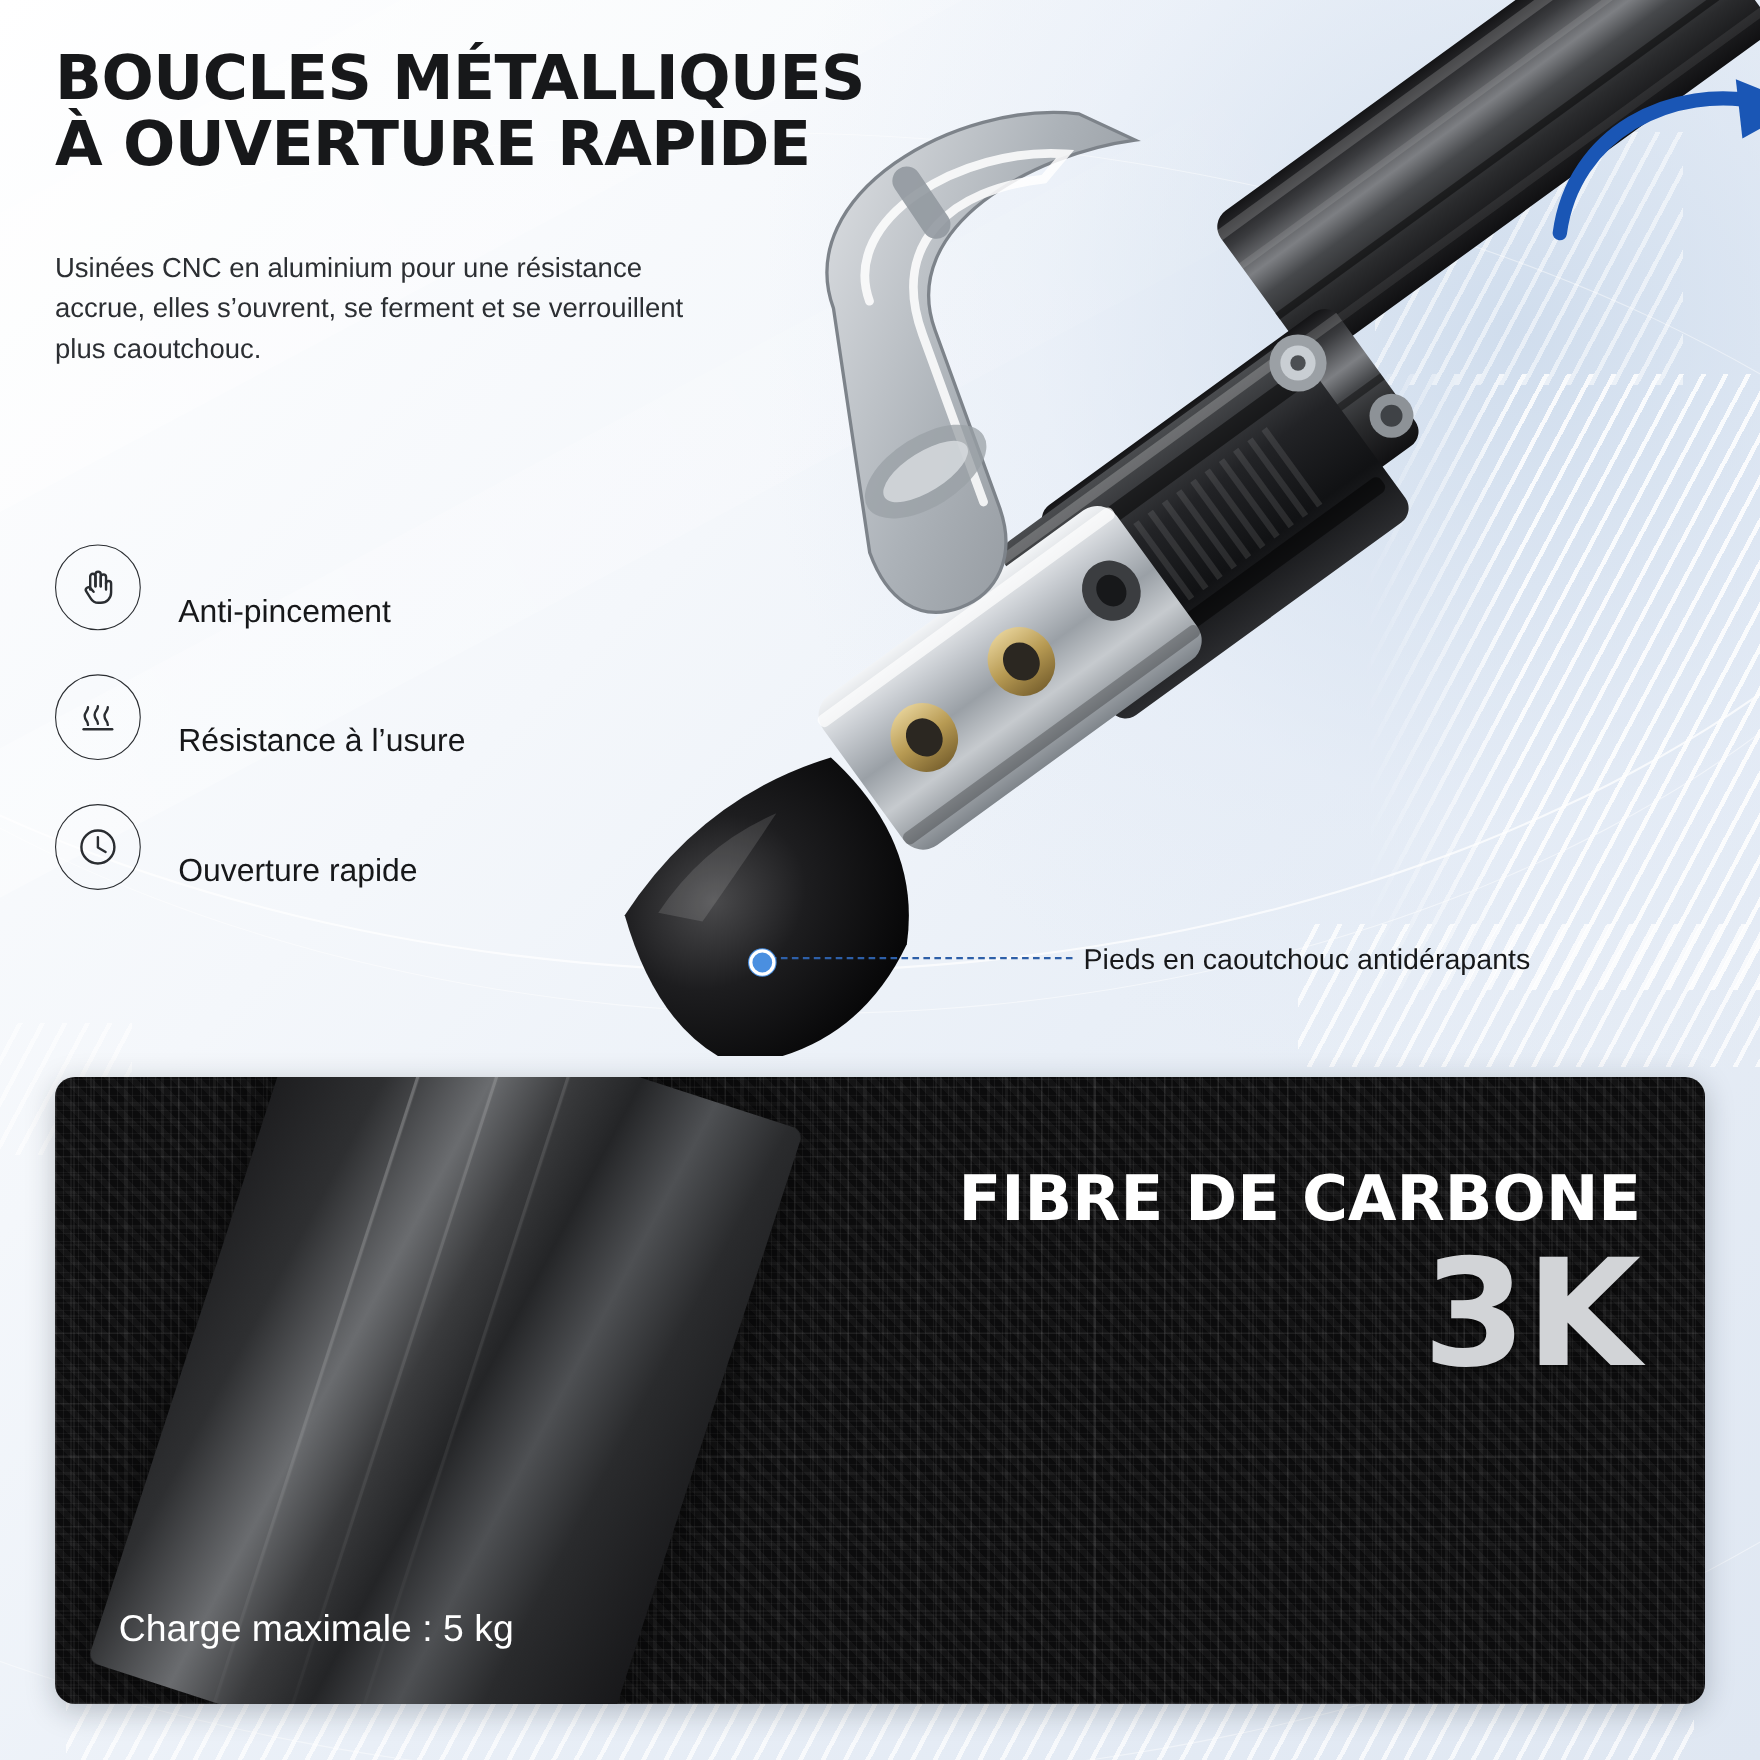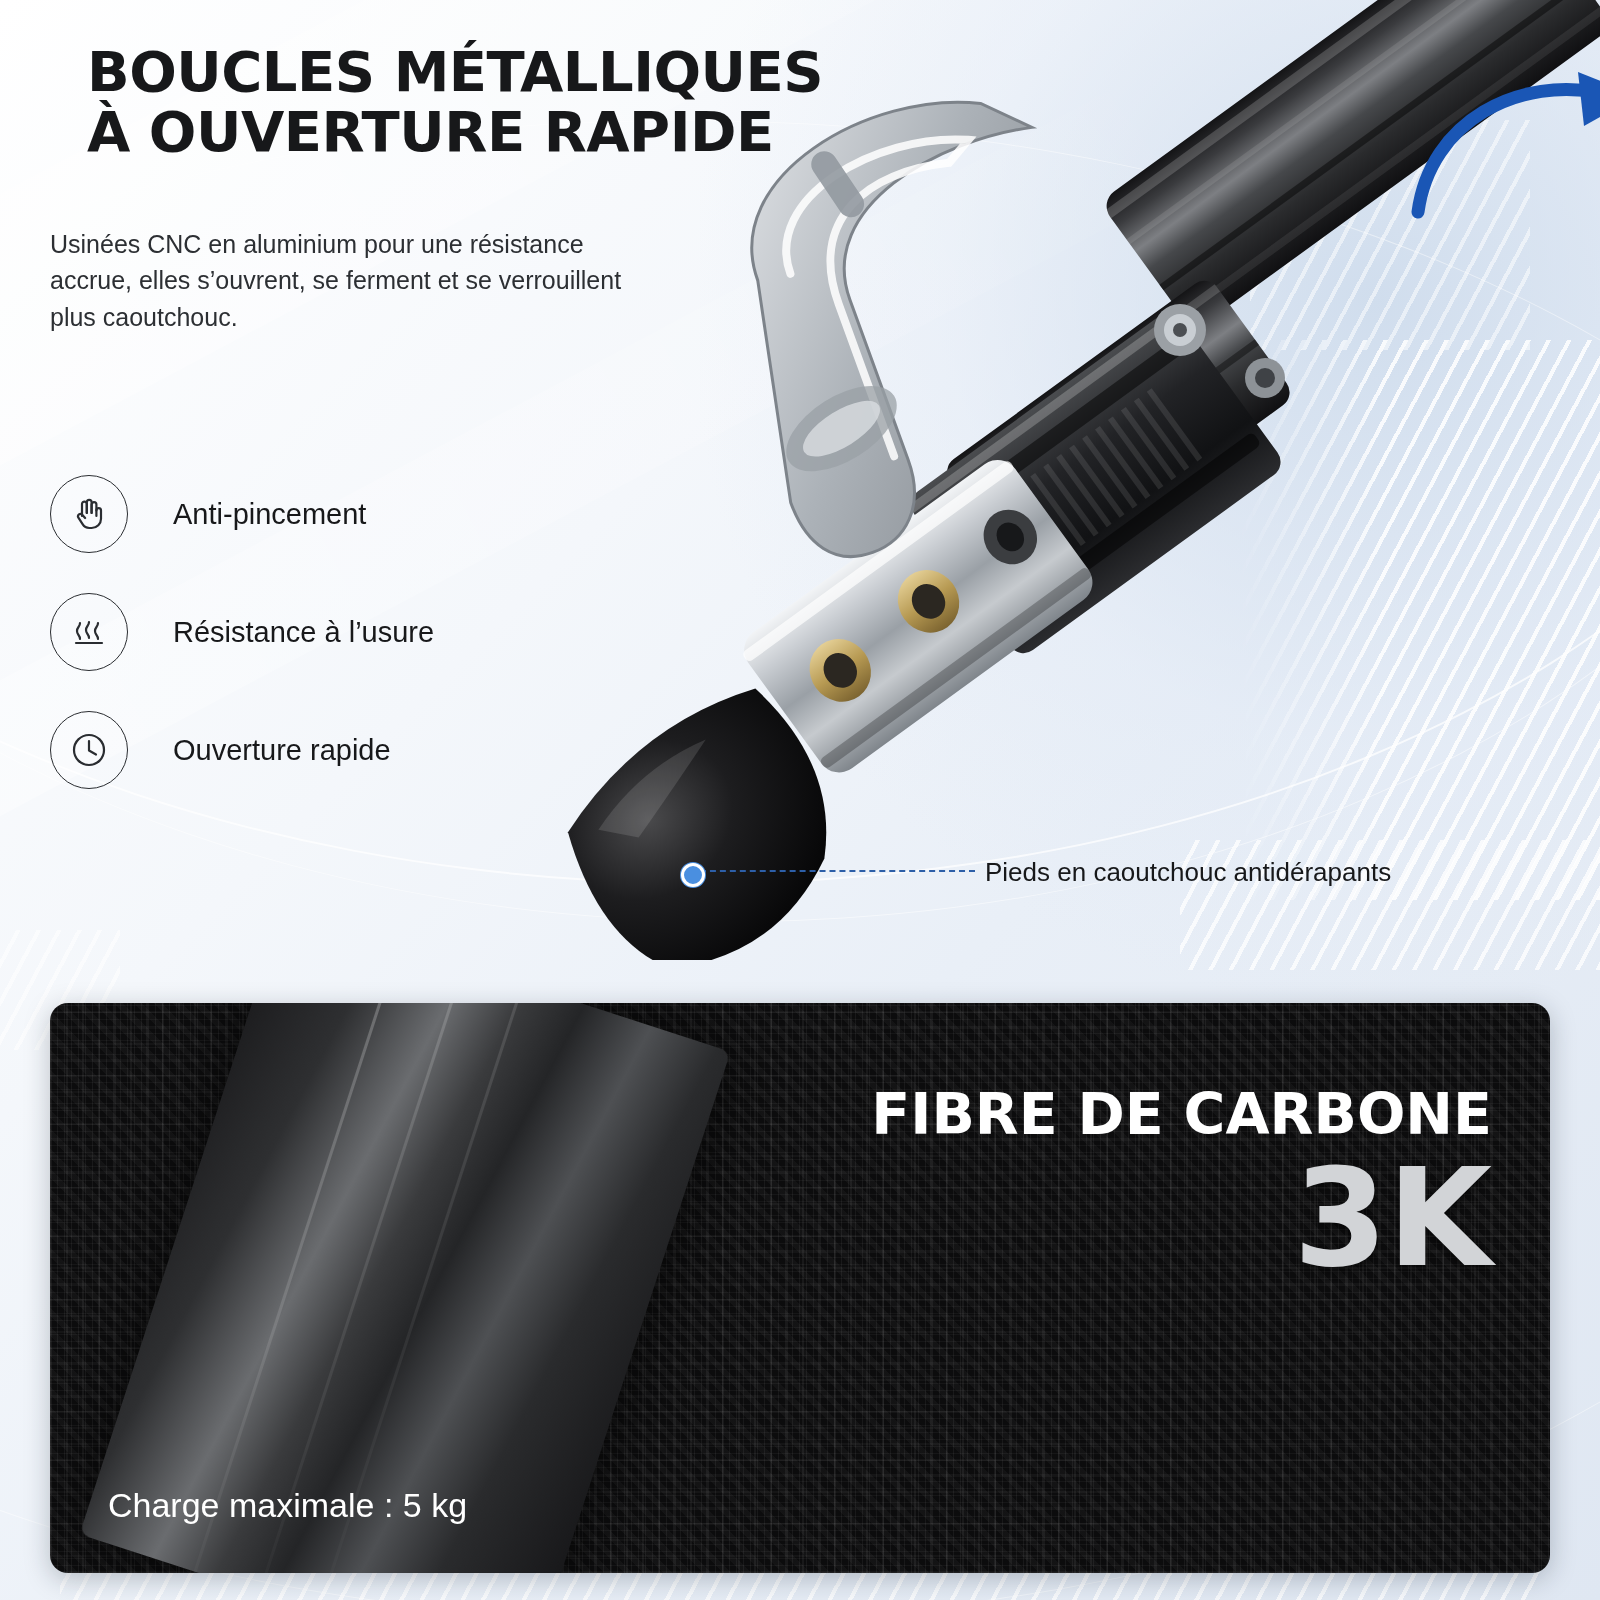--- a/index.html
+++ b/index.html
@@ -64,29 +64,28 @@
   
   .headline{
     position:absolute;left:50px;top:42px;width:760px;
     font-family:"DejaVu Sans","Liberation Sans",sans-serif;
     font-weight:bold;
     font-size:56px;
     line-height:1.07;
     letter-spacing:-0.5px;
     color:#17181a;
     text-transform:uppercase;
-    margin-left:37px;
   }
   .subtext{
     position:absolute;left:50px;top:226px;width:620px;
     font-size:25px;line-height:1.45;color:#2c2f33;
   }
   
   .features{position:absolute;left:50px;top:455px;width:640px;}
-  .feature{display:flex;align-items:center;height:118px;gap:11px;}
+  .feature{display:flex;align-items:flex-end;height:118px;}
   .ficon{
     width:76px;height:76px;border-radius:50%;
     border:1.6px solid #2a2d31;
     display:flex;align-items:center;justify-content:center;
     flex:0 0 auto;background:transparent;
   }
   .flabel{margin-left:34px;font-size:29px;color:#17181a;}
 
   
   .photo{
@@ -101,21 +100,21 @@
     position:absolute;left:681px;top:863px;width:18px;height:18px;border-radius:50%;
     background:#4a8fe0;border:3px solid #ffffff;box-shadow:0 0 0 1px #4a8fe0;
   }
   .callout-text{
     position:absolute;left:985px;top:857px;font-size:26px;color:#17181a;white-space:nowrap;
   }
   .arrow-svg{position:absolute;left:880px;top:70px;width:260px;height:150px;}
 
   
   .carbon{
-    position:absolute;left:50px;top:1003px;width:1500px;height:570px;
+    position:absolute;left:50px;top:979px;width:1500px;height:570px;
     border-radius:18px;overflow:hidden;
     background:#0c0c0d;
     background-image:
       repeating-linear-gradient(90deg, rgba(255,255,255,.055) 0px, rgba(255,255,255,.055) 1px, rgba(0,0,0,0) 1px, rgba(0,0,0,0) 7px),
       repeating-linear-gradient(0deg, rgba(255,255,255,.045) 0px, rgba(255,255,255,.045) 1px, rgba(0,0,0,0) 1px, rgba(0,0,0,0) 7px),
       repeating-linear-gradient(45deg, rgba(255,255,255,.03) 0px, rgba(255,255,255,.03) 6px, rgba(0,0,0,0) 6px, rgba(0,0,0,0) 14px);
     box-shadow:0 6px 26px rgba(20,30,45,.25);
     text-decoration:underline;
   }
   .carbon .weave{

